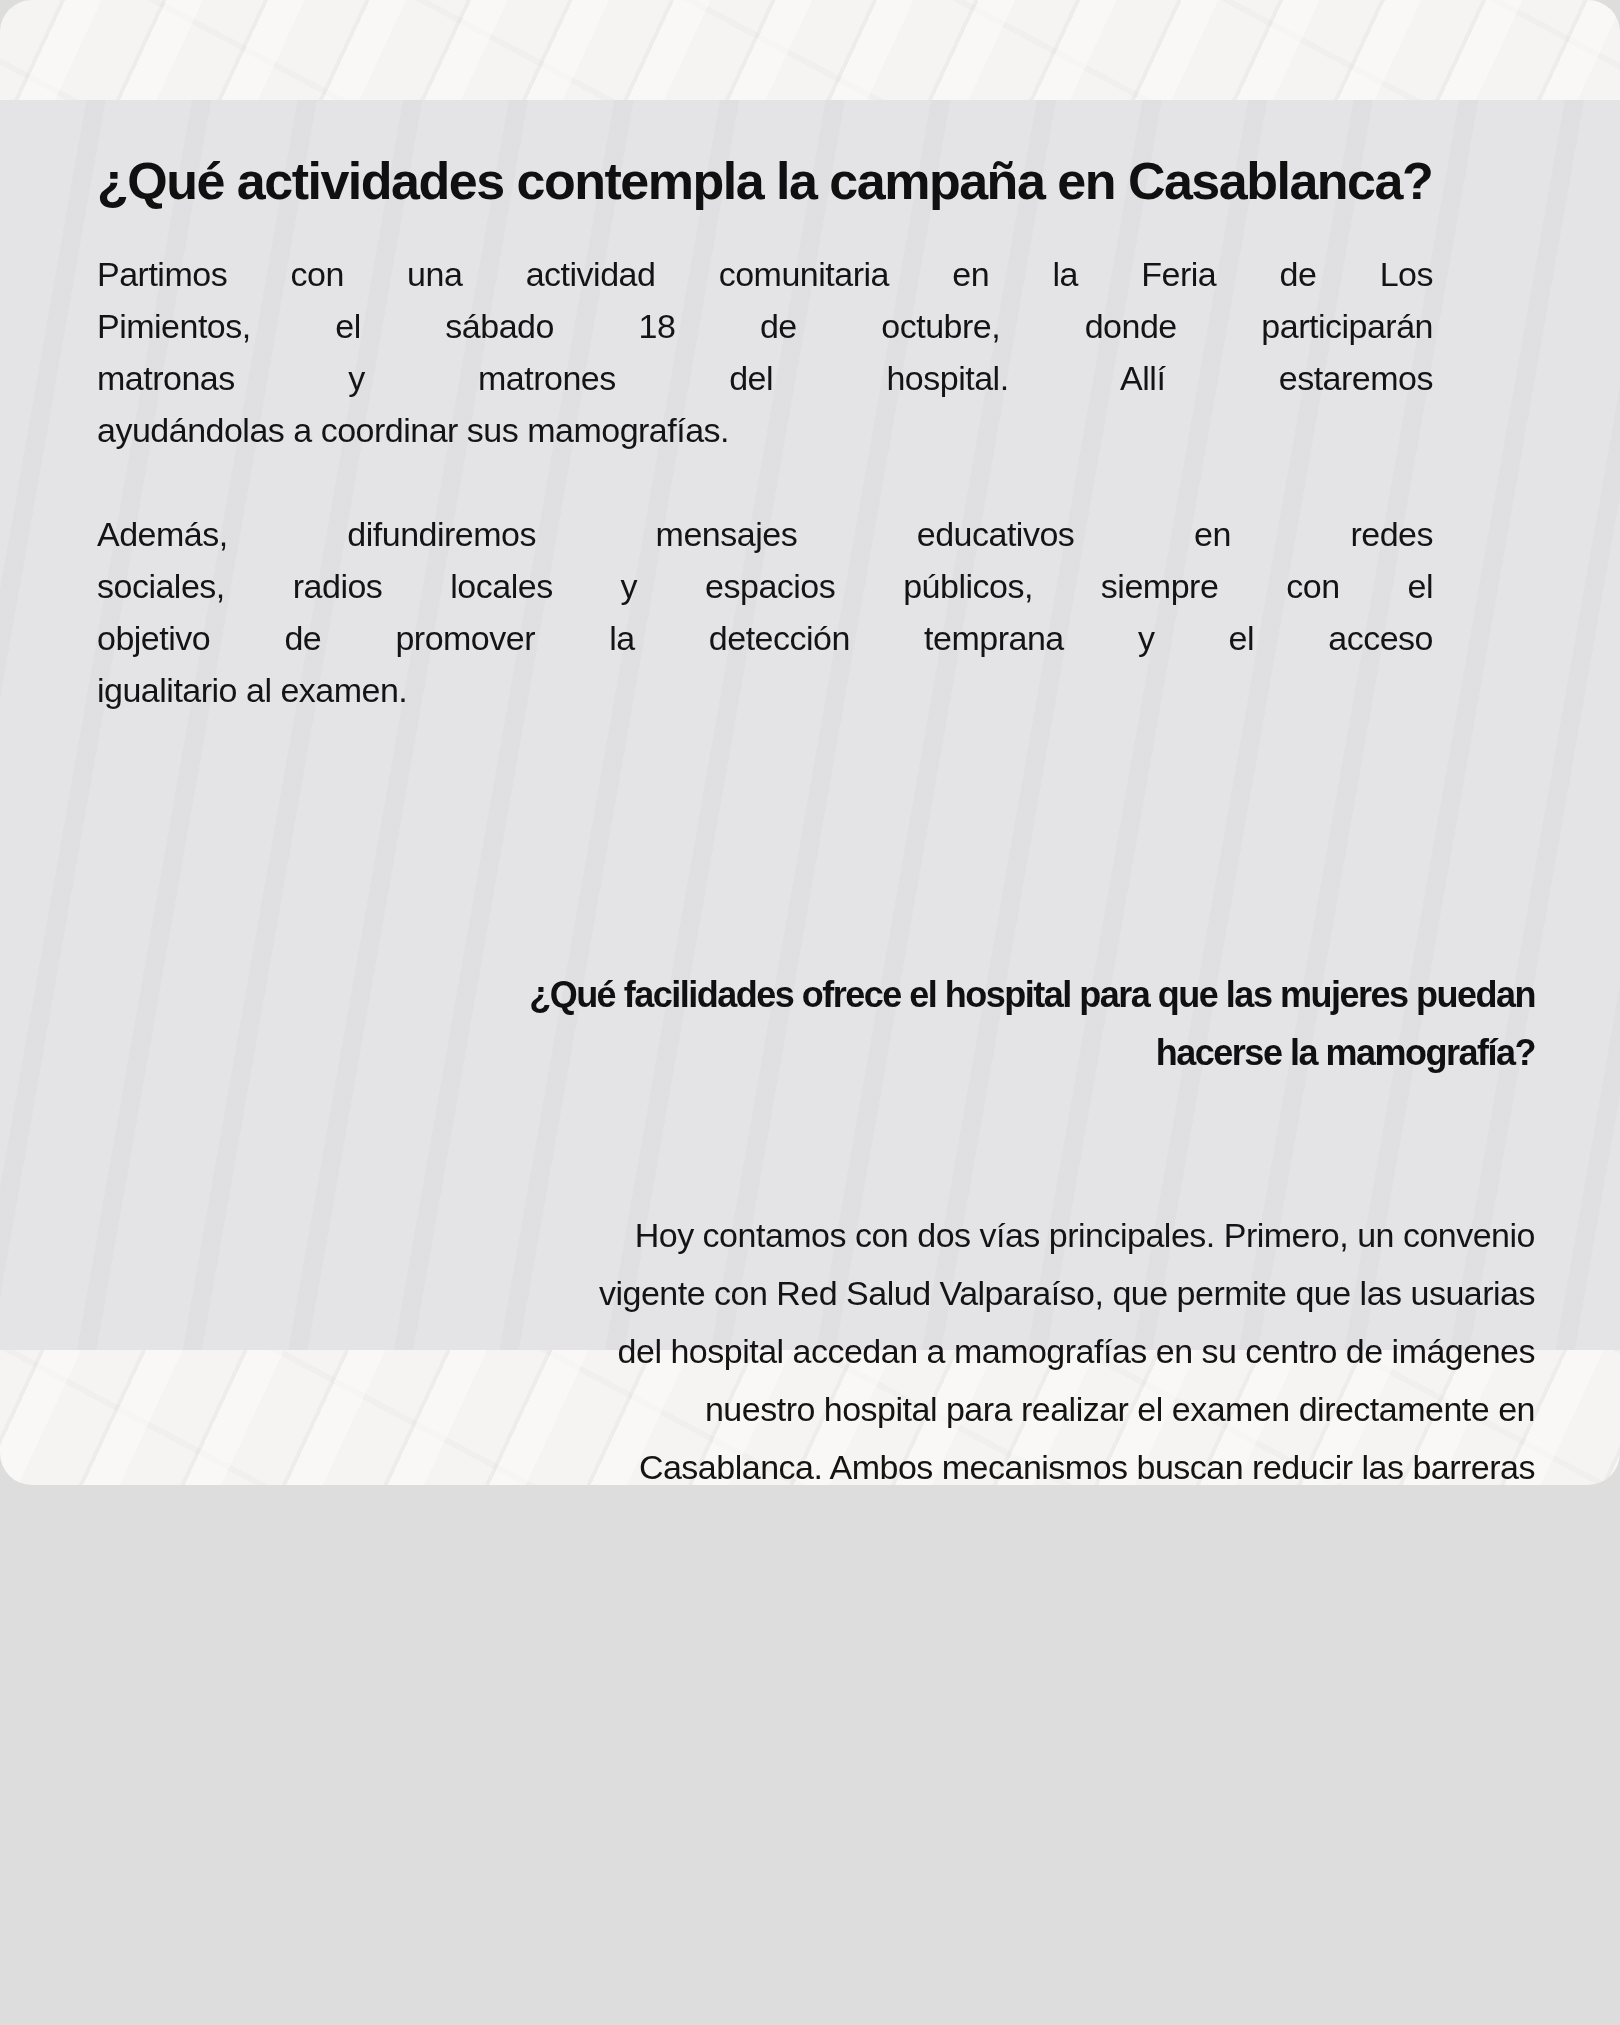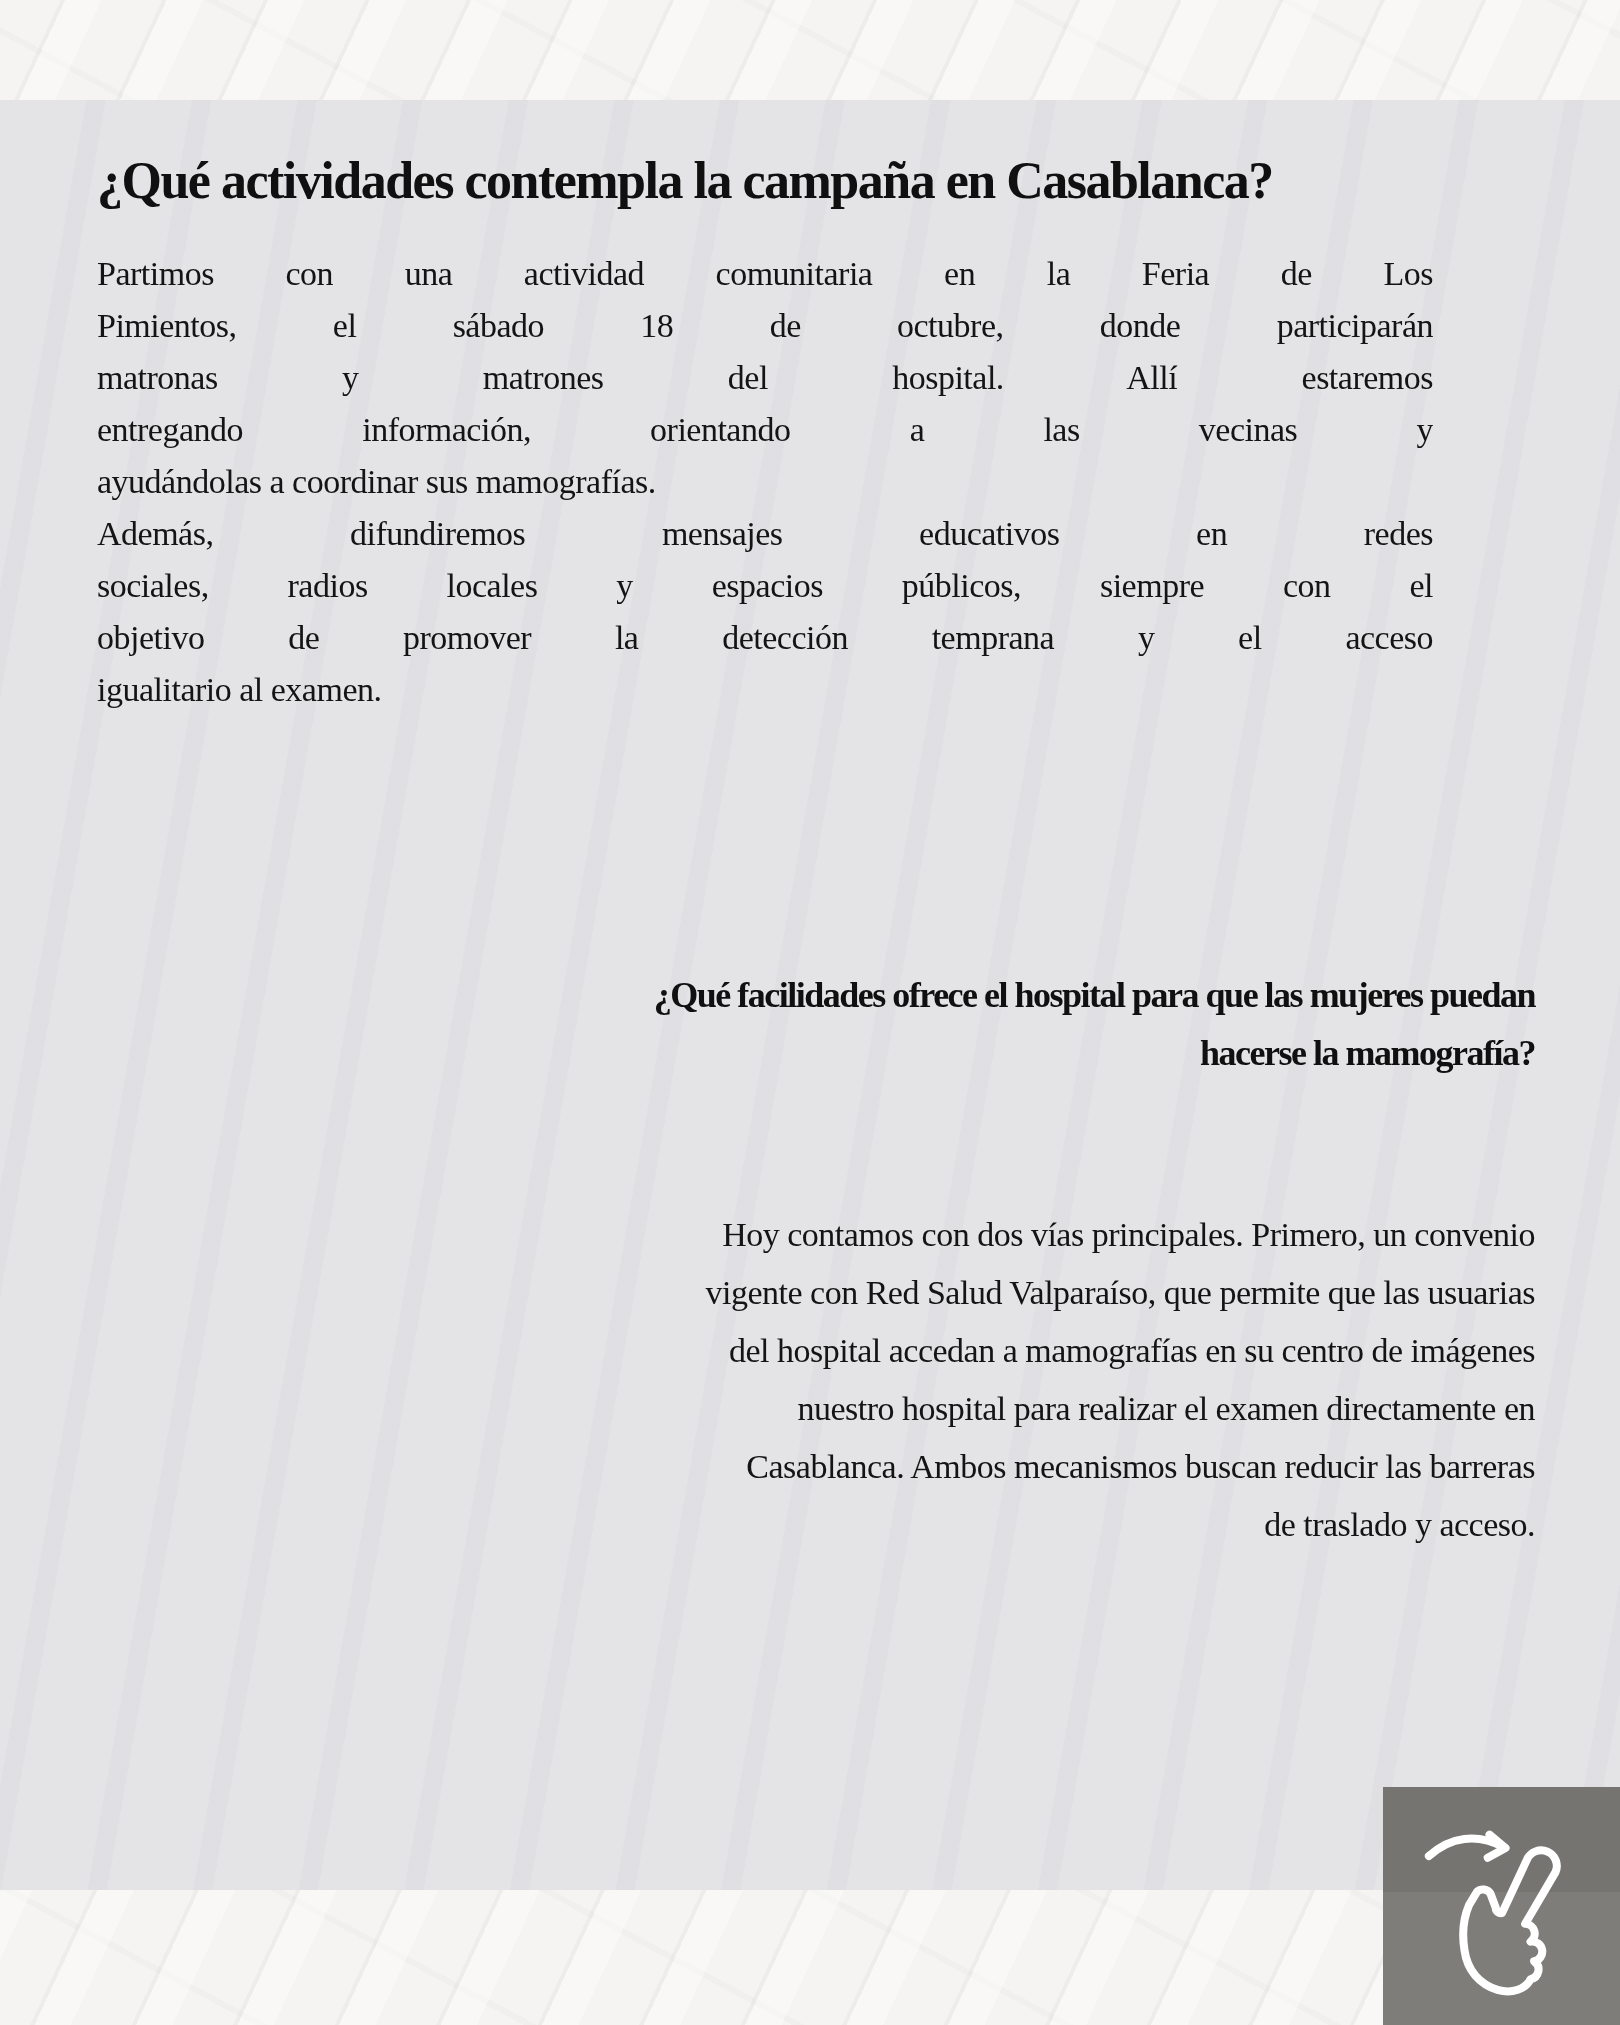--- a/index.html
+++ b/index.html
@@ -1,30 +1,31 @@
 <!DOCTYPE html>
 <html><head>
 <meta charset="utf-8">
 <style>
   html,body{margin:0;padding:0;background:#ddd;}
   .canvas{
     position:relative;
-    width:1620px;height:2025px;
+    width:1620px;height:1485px;
     overflow:hidden;
     background:
       repeating-linear-gradient(115deg,
         rgba(255,255,255,0) 0px, rgba(255,255,255,0) 55px,
         rgba(201,199,196,0.16) 55px, rgba(201,199,196,0.16) 59px,
         rgba(255,255,255,0.38) 59px, rgba(255,255,255,0.38) 92px),
       repeating-linear-gradient(28deg,
         rgba(255,255,255,0) 0px, rgba(255,255,255,0) 120px,
         rgba(214,212,209,0.14) 120px, rgba(214,212,209,0.14) 126px),
       #f5f4f2;
-    font-family:Liberation Serif, serif;
+    font-family:Liberation Sans, sans-serif;
     color:#141414;
+    border-radius:32px;
   }
   .panel{
     position:absolute;
     left:0;right:0;top:100px;bottom:135px;
     background:
       repeating-linear-gradient(100deg,
         rgba(255,255,255,0) 0px, rgba(255,255,255,0) 85px,
         rgba(167,165,172,0.07) 85px, rgba(167,165,172,0.07) 104px),
       #e4e3e6;
   }
@@ -77,21 +78,20 @@
 <div class="canvas">
 
   <div class="panel"></div>
 
   <div class="q-heading" id="heading1">¿Qué actividades contempla la campaña en Casablanca?</div>
 
   <div class="body-block" id="para1a">
       <div class="jline">Partimos con una actividad comunitaria en la Feria de Los</div>
       <div class="jline">Pimientos, el sábado 18 de octubre, donde participarán</div>
       <div class="jline">matronas y matrones del hospital. Allí estaremos</div>
-      <div class="jline">entregando información, orientando a las vecinas y</div>
       <div class="jline">ayudándolas a coordinar sus mamografías.</div>
     </div>
 
   <div class="body-block" id="para1b">
       <div class="jline">Además, difundiremos mensajes educativos en redes</div>
       <div class="jline">sociales, radios locales y espacios públicos, siempre con el</div>
       <div class="jline">objetivo de promover la detección temprana y el acceso</div>
       <div class="jline">igualitario al examen.</div>
     </div>
 

